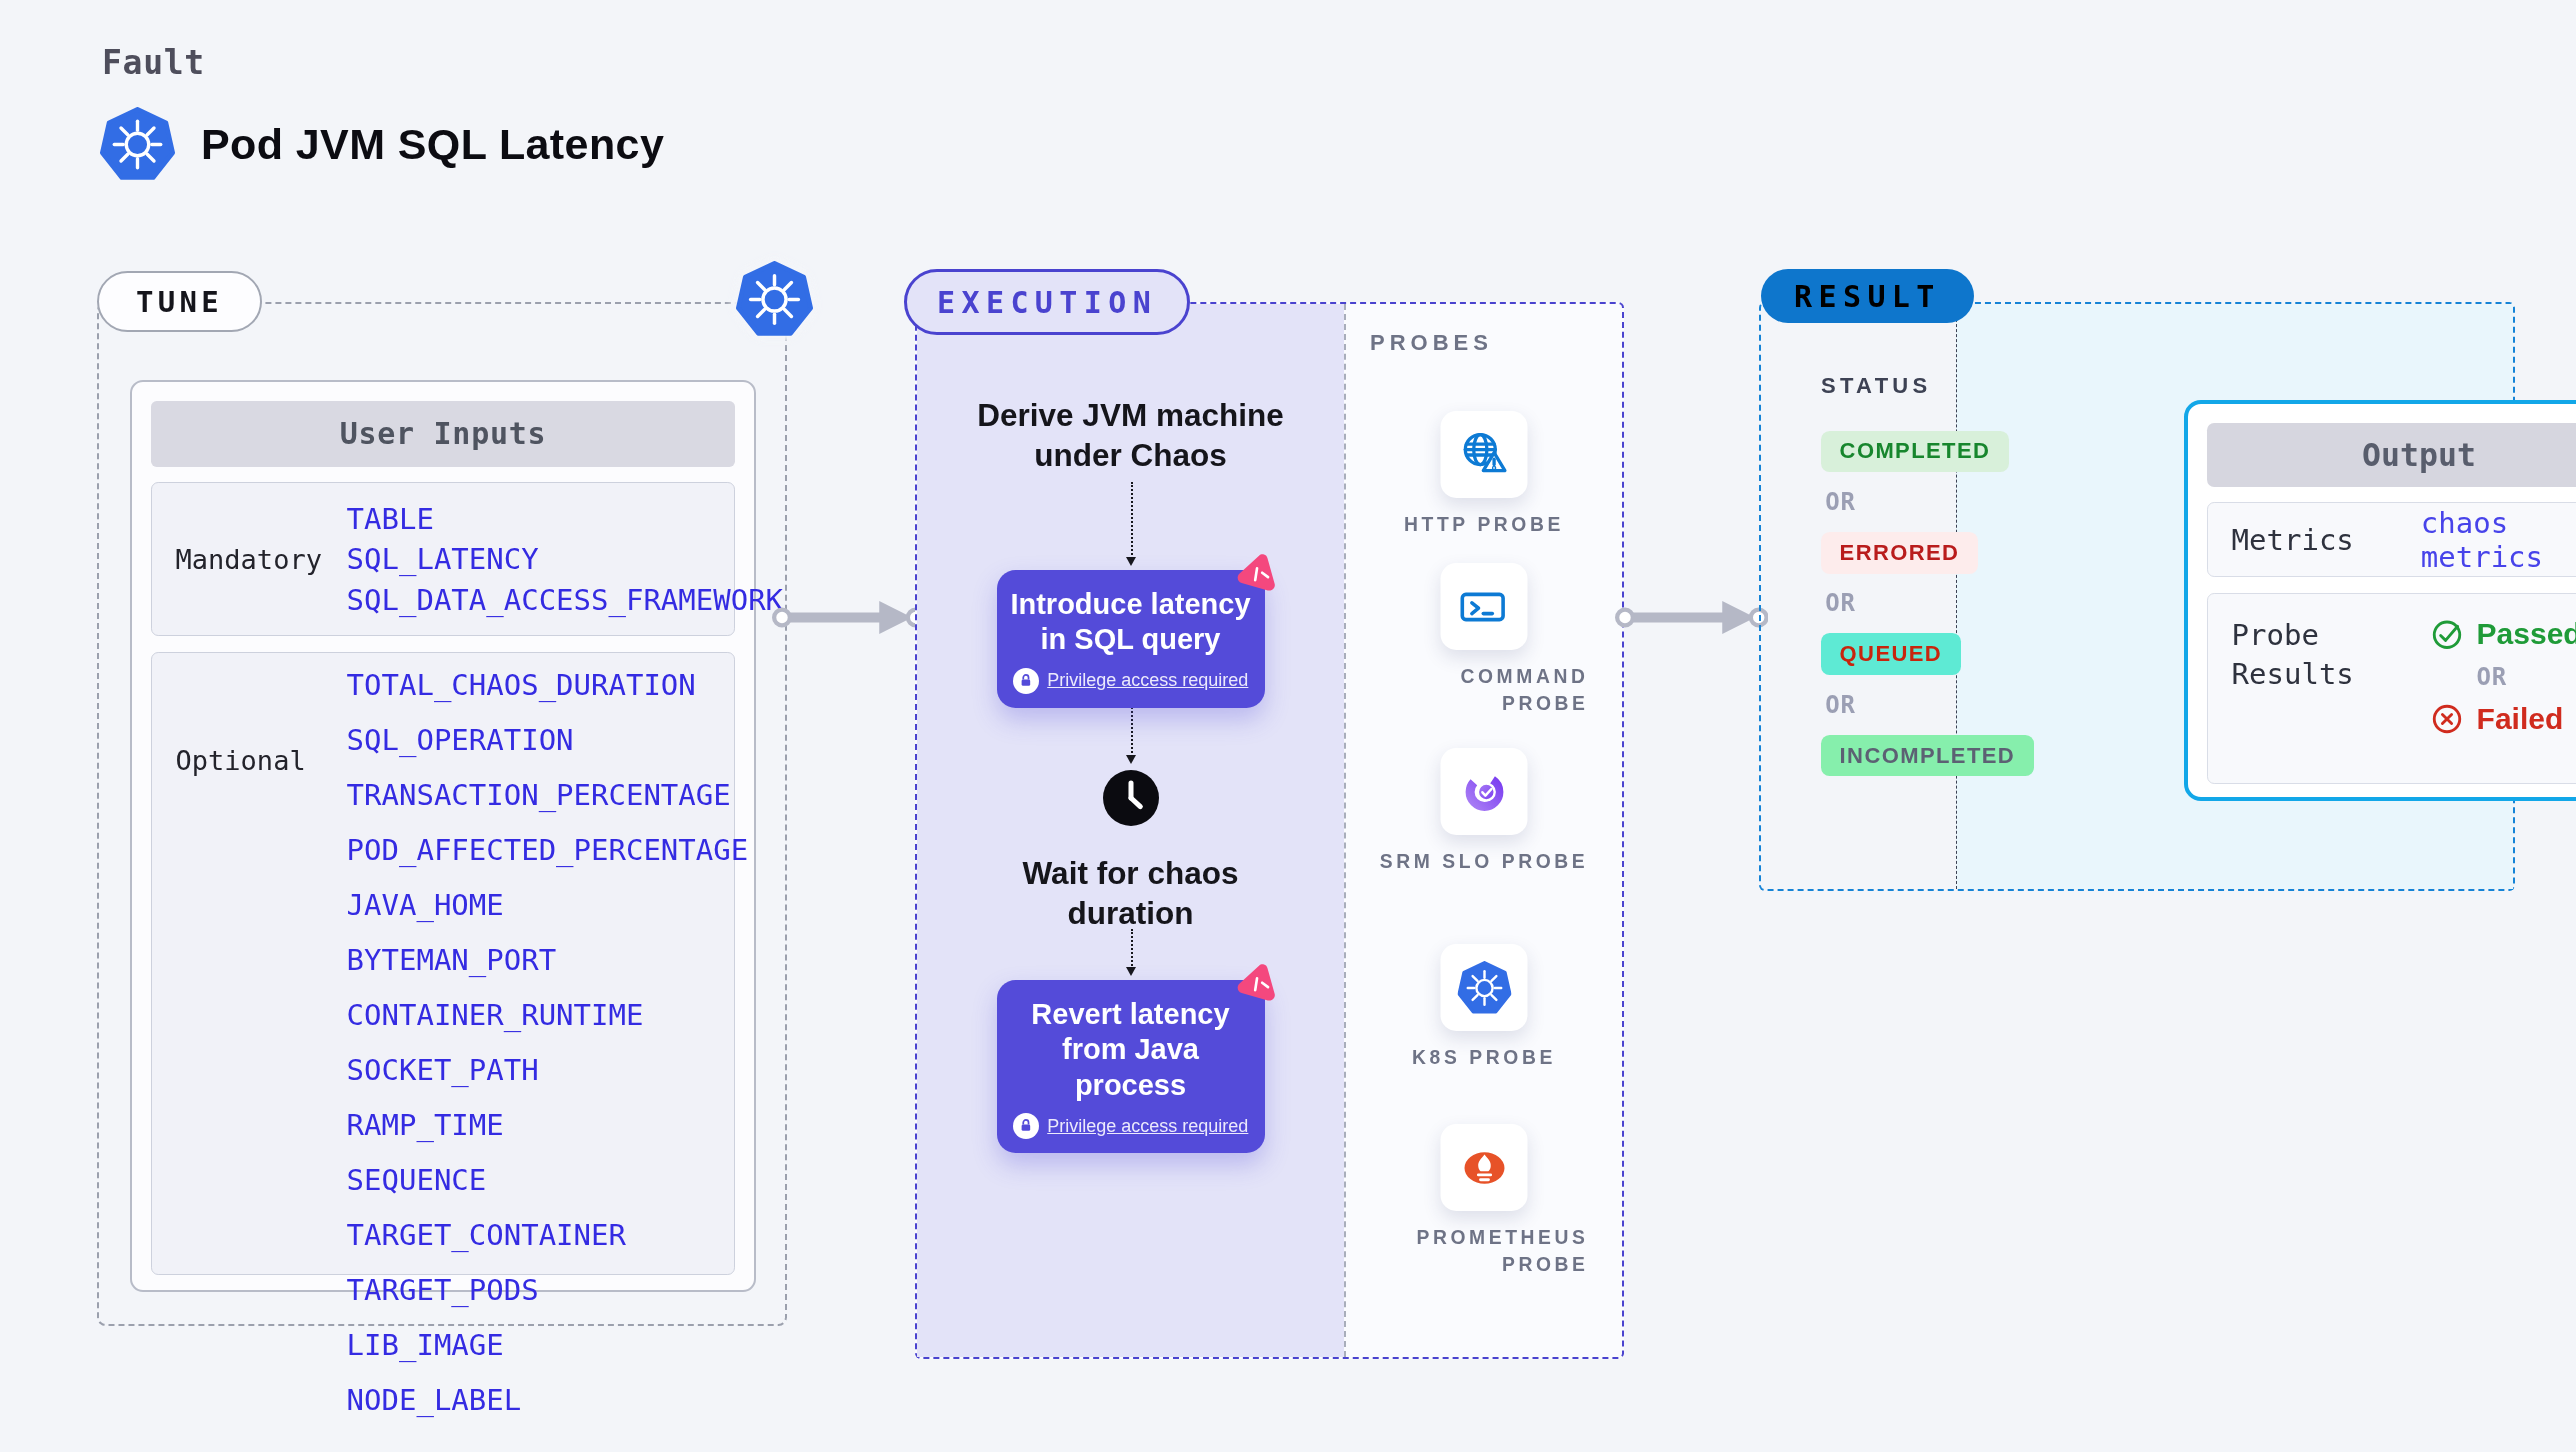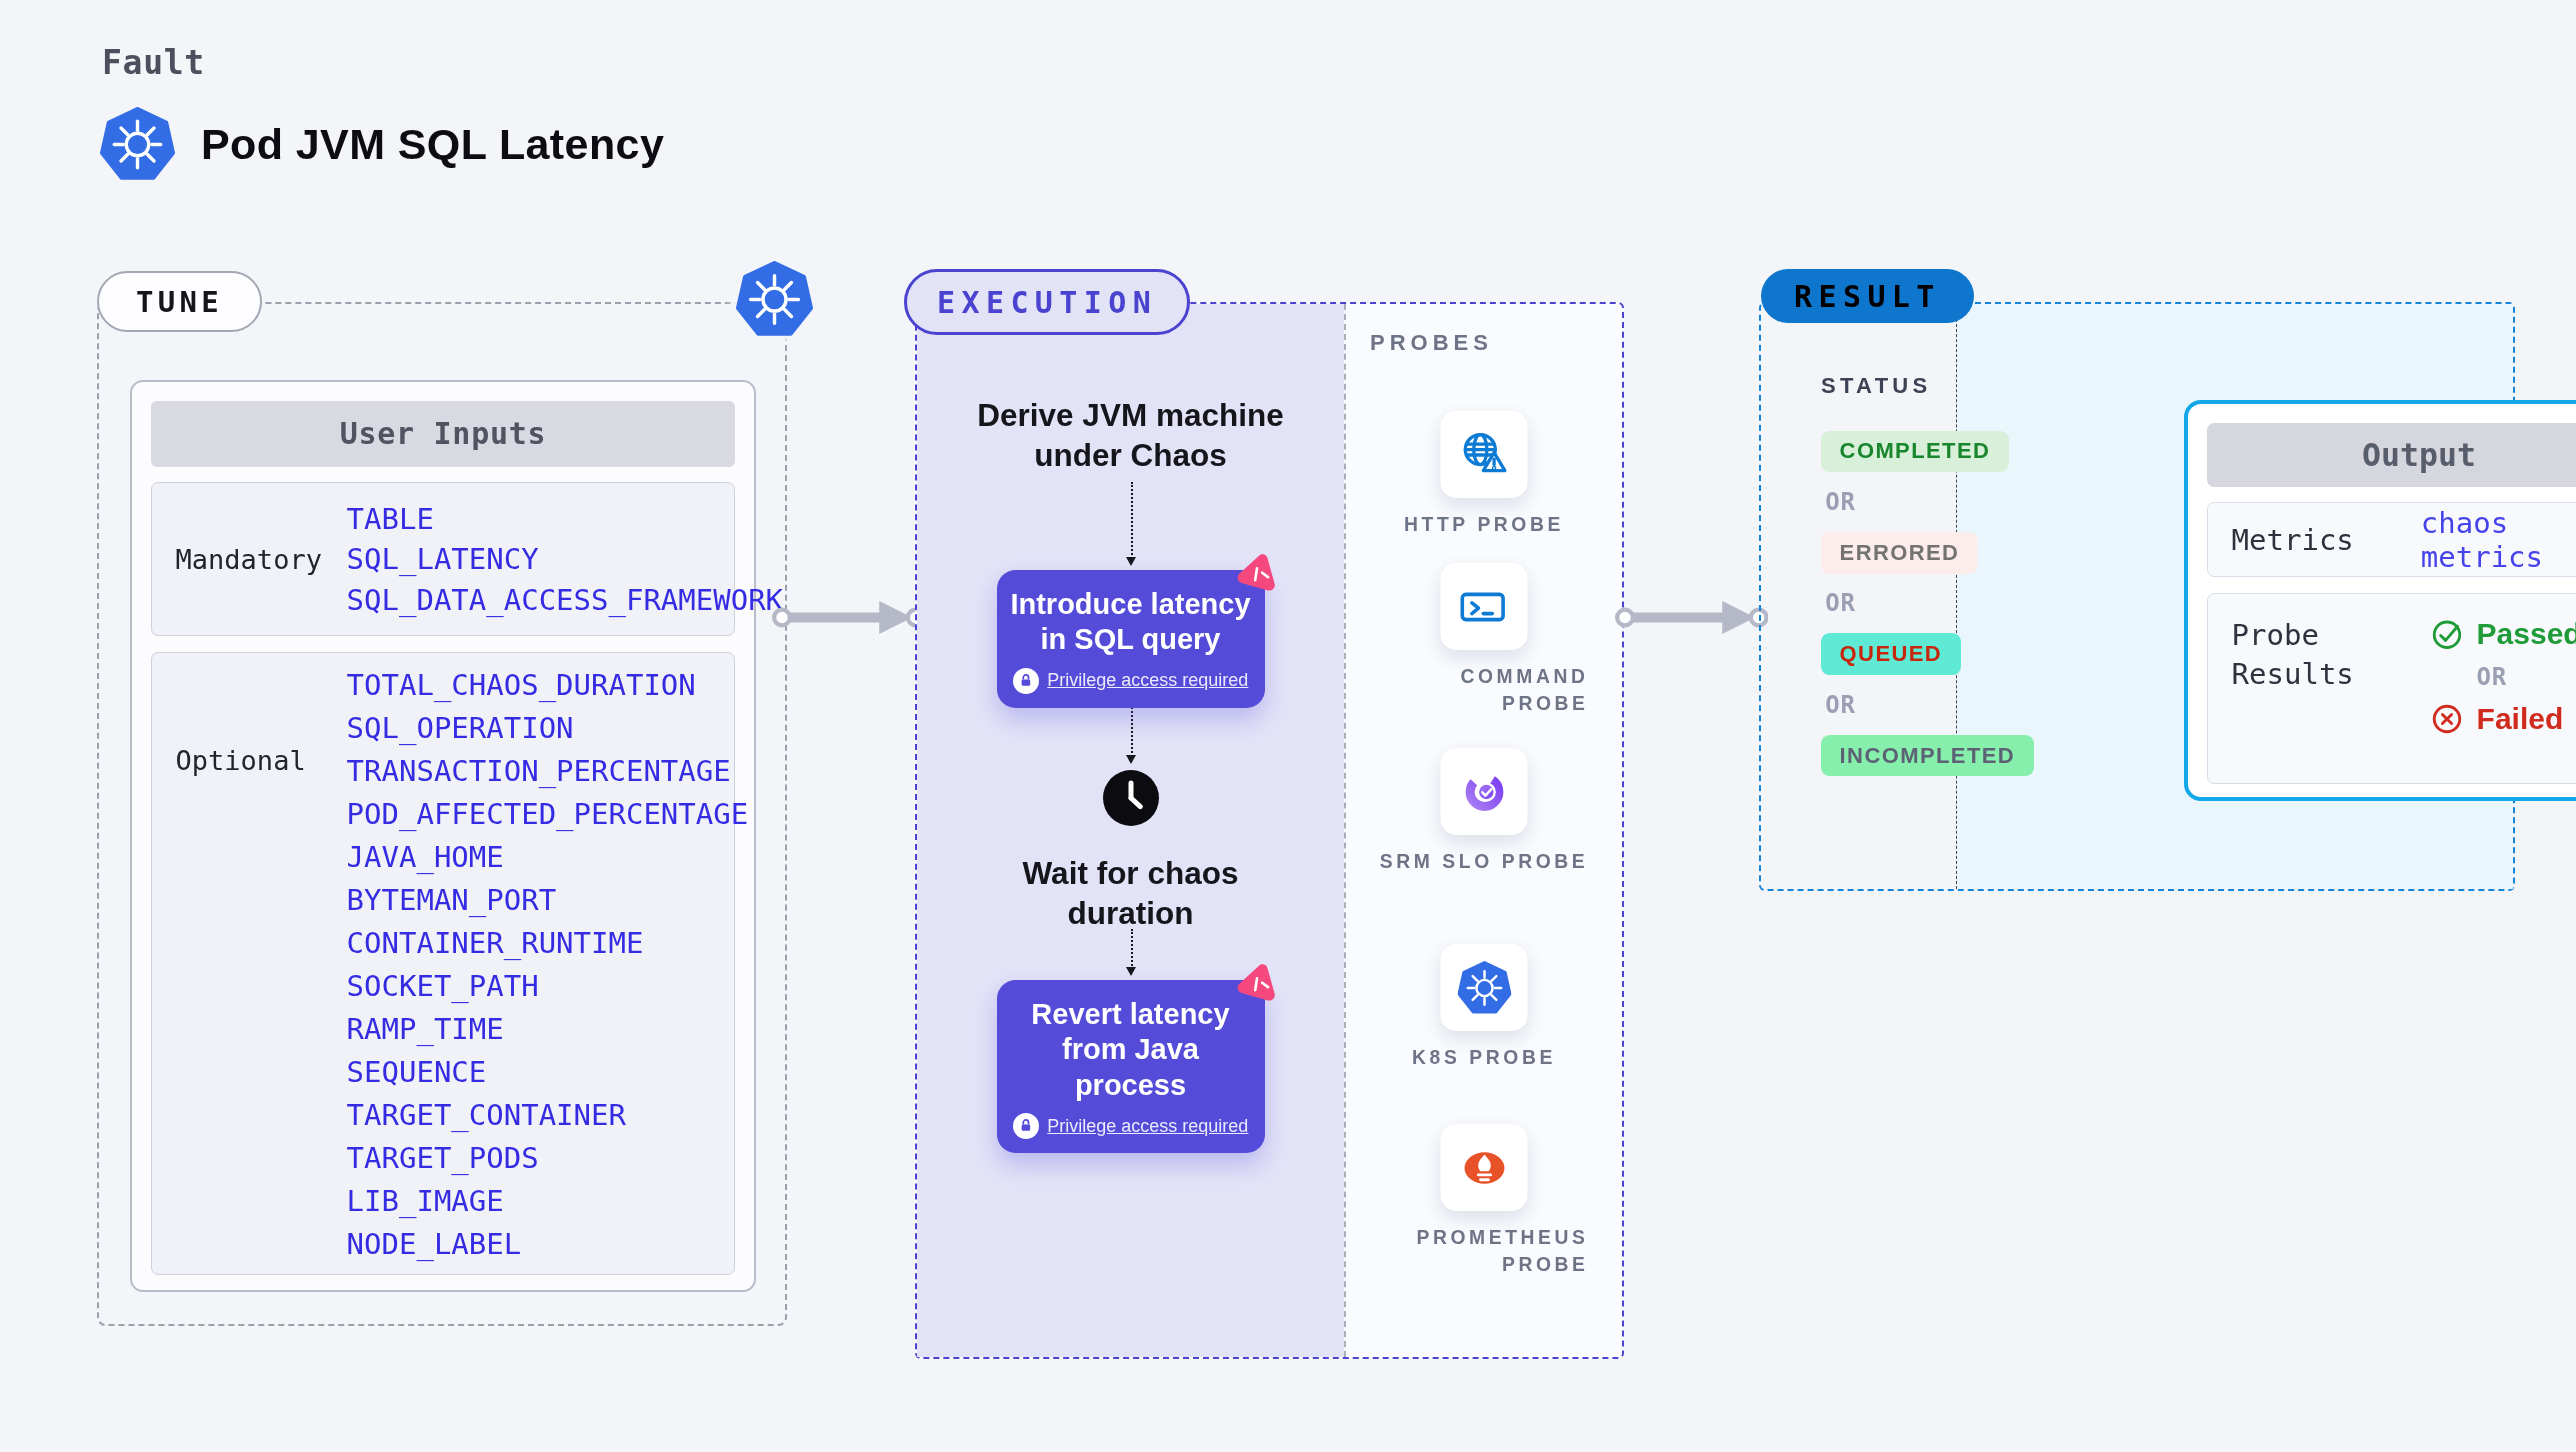--- a/index.html
+++ b/index.html
@@ -29,21 +29,21 @@
              font-family:"DejaVu Sans Mono","Liberation Mono",monospace;font-size:30px;font-weight:700;
              color:#4f5460;letter-spacing:0.7px;margin-bottom:15.8px;}
   .ui-row{background:#f1f2f8;border:1.4px solid #cdd1dd;border-radius:7.2px;display:flex;margin-bottom:15.8px;box-sizing:border-box;}
   .ui-row.mandatory{height:154px;}
   .ui-row.optional{height:623px;}
   .ui-row-label{width:195px;min-width:195px;padding-left:24px;box-sizing:border-box;display:flex;align-items:center;
                 font-family:"DejaVu Sans Mono","Liberation Mono",monospace;font-size:27px;color:#23232b;}
   .ui-row.optional .ui-row-label{align-items:flex-start;padding-top:92px;}
   .ui-items{flex:1;display:flex;flex-direction:column;box-sizing:border-box;}
   .ui-items.mandatory-items{justify-content:space-between;padding:18.6px 0;}
-  .ui-items.optional-items{padding:10.7px 0;}
+  .ui-items.optional-items{padding:10.7px 0;gap:12px;}
   .ui-item{font-family:"DejaVu Sans Mono","Liberation Mono",monospace;font-size:29px;font-weight:500;color:#342be2;}
   .ui-items.optional-items .ui-item{height:43px;line-height:43px;}
 
   
   .connector{position:absolute;}
 
   
   .exec-box{position:absolute;left:915px;top:302px;width:709px;height:1057px;box-sizing:border-box;
             border:2.9px dashed #4a43cf;border-radius:5.7px;background:#fafbfe;}
   .exec-flow{position:absolute;left:0;top:0;bottom:0;width:427px;background:#e3e3f8;}
@@ -87,21 +87,21 @@
   
   .result-box{position:absolute;left:1759px;top:302px;width:756px;height:589px;box-sizing:border-box;
               border:2.9px dashed #1583d6;border-radius:5.7px;}
   .cyan-region{position:absolute;left:195px;top:0;right:0;bottom:0;background:#e9f6fc;border-left:1.4px dashed #3c4254;}
   .result-pill{left:1761px;top:269px;height:54px;padding:0 33px;background:#0e76cc;color:#000000;
                font-size:30px;letter-spacing:6.4px;z-index:3;}
   .status-col{position:absolute;left:0;top:0;width:195px;padding:69px 0 0 60px;box-sizing:border-box;}
   .status-title{font-size:22px;font-weight:700;letter-spacing:4.3px;color:#3d4254;margin-bottom:31.5px;}
   .badge{display:inline-block;padding:7.9px 18.6px;border-radius:8.6px;font-size:22px;font-weight:700;letter-spacing:1.4px;white-space:nowrap;}
   .badge.success{background:#d8f0da;color:#17862d;}
-  .badge.error{background:#fdecec;color:#737373;}
+  .badge.error{background:#fdecec;color:#b91c1c;}
   .badge.warning{background:#5eead4;color:#c8250d;}
   .badge.neutral{background:#86efac;color:#5c6173;}
   .or{font-family:"DejaVu Sans Mono","Liberation Mono",monospace;font-size:24px;font-weight:600;color:#9b9fb4;letter-spacing:0.7px;}
   .status-col .badge{margin-bottom:15.8px;}
   .status-col .or{margin:0 0 15.8px 4.3px;display:block;}
 
   .output-panel{position:absolute;left:227px;top:96px;width:470px;height:401px;box-sizing:border-box;
                 background:#fff;border:4.3px solid #12a7e8;border-radius:17px;padding:18.6px;}
   .output-header{height:64px;background:#d6d6df;border-radius:7.2px;display:flex;align-items:center;justify-content:center;
                  font-family:"DejaVu Sans Mono","Liberation Mono",monospace;font-size:31.5px;font-weight:600;color:#585d6c;}

